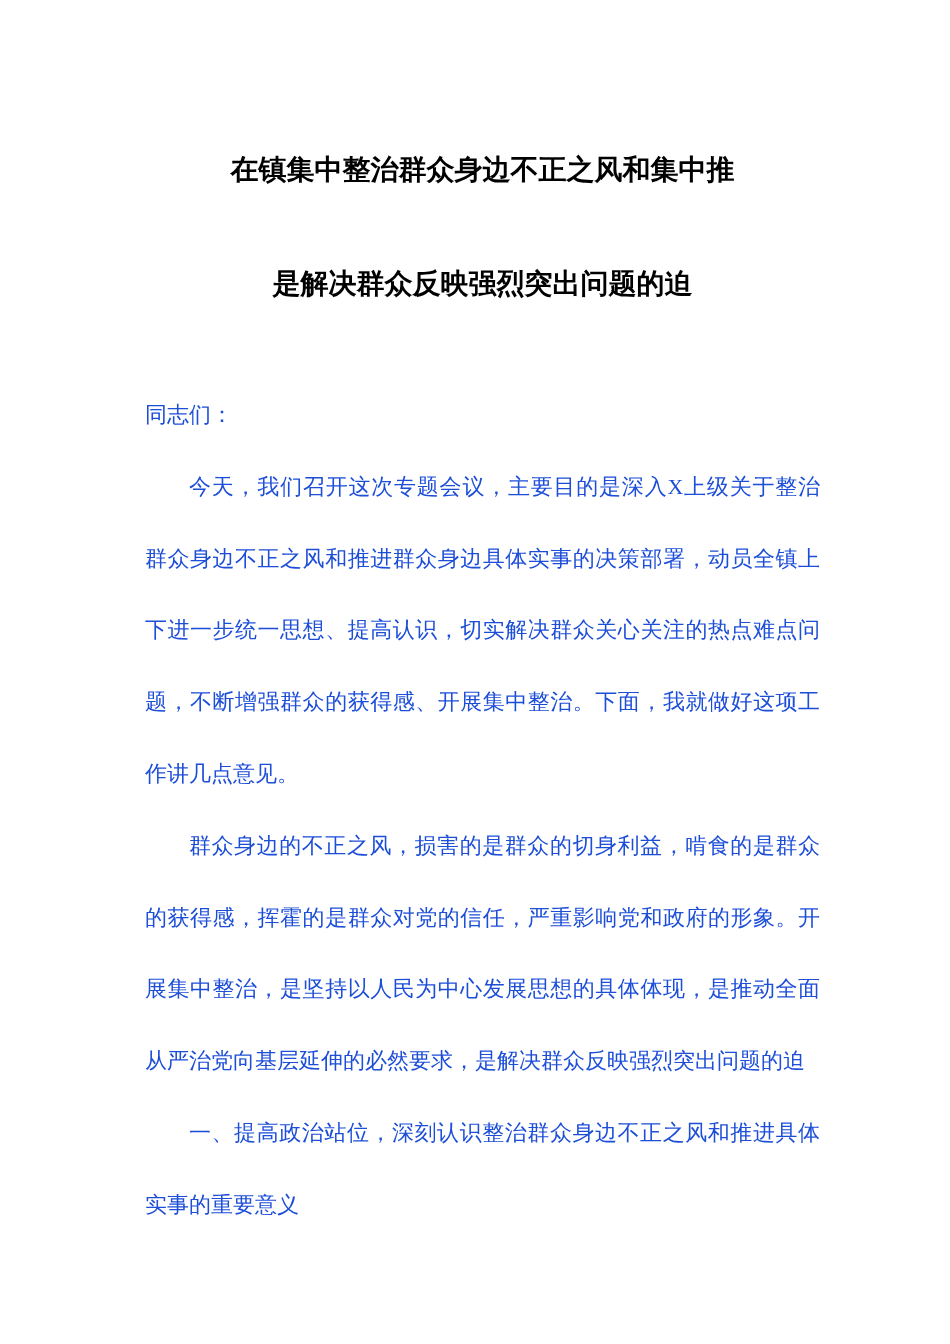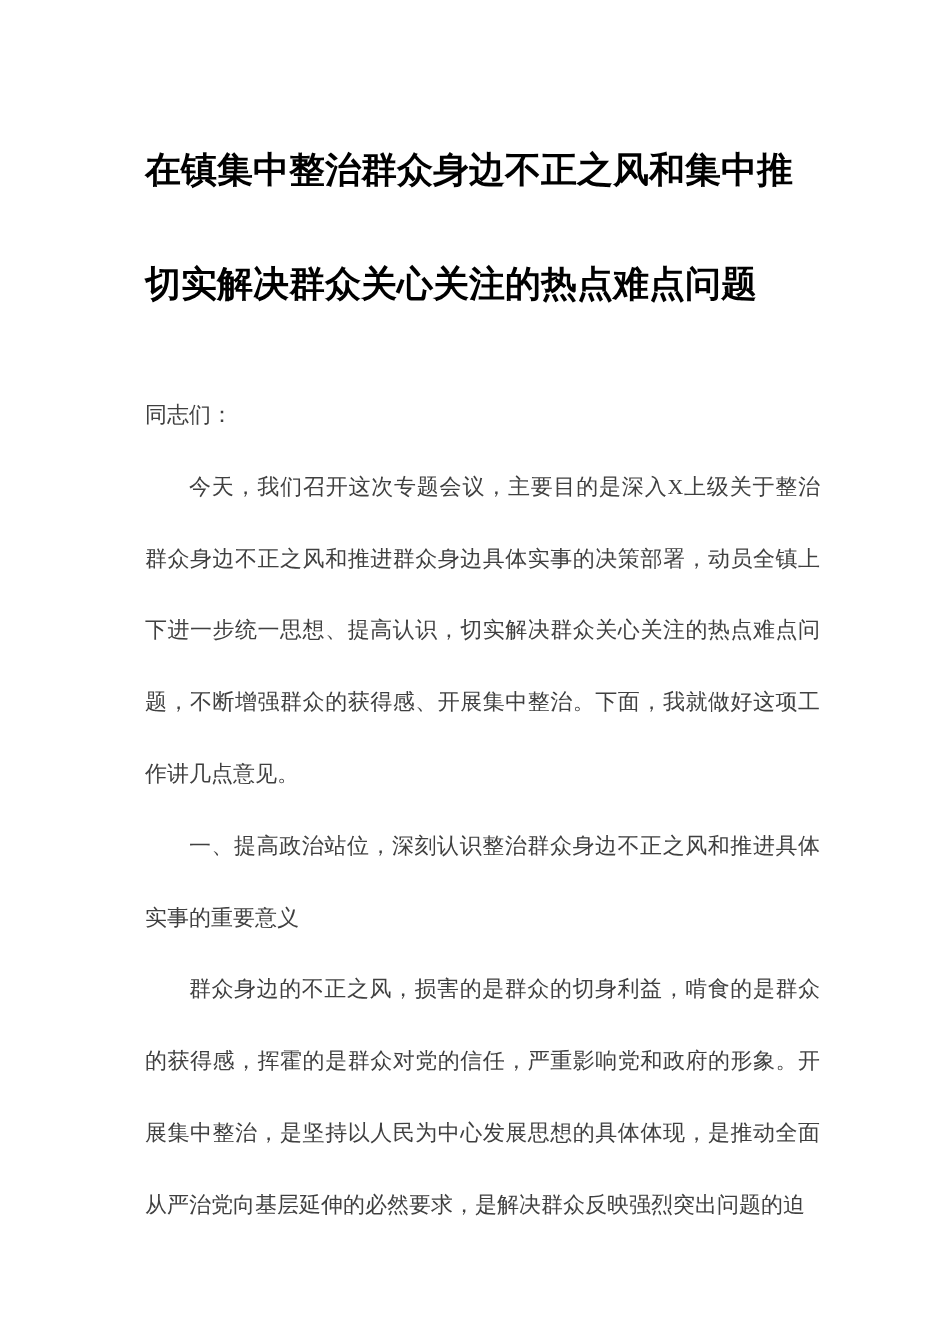--- a/index.html
+++ b/index.html
@@ -12,51 +12,52 @@
     width: 950px;
     height: 1344px;
     background: #ffffff;
     box-sizing: border-box;
     padding: 113px 130px 0 145px;
     overflow: hidden;
     font-family: "Liberation Serif", "DejaVu Serif", serif;
   }
   .doc-title {
     margin: 0;
-    font-size: 36px;
+    font-size: 28px;
     font-weight: 700;
     line-height: 114px;
+    text-align: center;
     color: #000000;
   }
   .doc-body {
     margin-top: 38px;
     font-size: 22px;
     line-height: 71.8px;
-    color: #404040;
+    color: #1d4ed8;
     text-align: justify;
     text-justify: inter-ideograph;
   }
   .doc-body p {
     margin: 0;
     padding: 0;
   }
   .doc-body p.indent {
     text-indent: 2em;
   }
 </style>
 </head>
 <body>
 
 <div class="page">
 
   <h1 class="doc-title">
     <span>在镇集中整治群众身边不正之风和集中推</span><br>
-    <span>切实解决群众关心关注的热点难点问题</span>
+    <span>是解决群众反映强烈突出问题的迫</span>
   </h1>
 
   <div class="doc-body">
     <p>同志们：</p>
     <p class="indent">今天，我们召开这次专题会议，主要目的是深入X上级关于整治群众身边不正之风和推进群众身边具体实事的决策部署，动员全镇上下进一步统一思想、提高认识，切实解决群众关心关注的热点难点问题，不断增强群众的获得感、开展集中整治。下面，我就做好这项工作讲几点意见。</p>
+    <p class="indent">群众身边的不正之风，损害的是群众的切身利益，啃食的是群众的获得感，挥霍的是群众对党的信任，严重影响党和政府的形象。开展集中整治，是坚持以人民为中心发展思想的具体体现，是推动全面从严治党向基层延伸的必然要求，是解决群众反映强烈突出问题的迫</p>
     <p class="indent">一、提高政治站位，深刻认识整治群众身边不正之风和推进具体实事的重要意义</p>
-    <p class="indent">群众身边的不正之风，损害的是群众的切身利益，啃食的是群众的获得感，挥霍的是群众对党的信任，严重影响党和政府的形象。开展集中整治，是坚持以人民为中心发展思想的具体体现，是推动全面从严治党向基层延伸的必然要求，是解决群众反映强烈突出问题的迫</p>
   </div>
 
 </div>
 
 </body></html>

